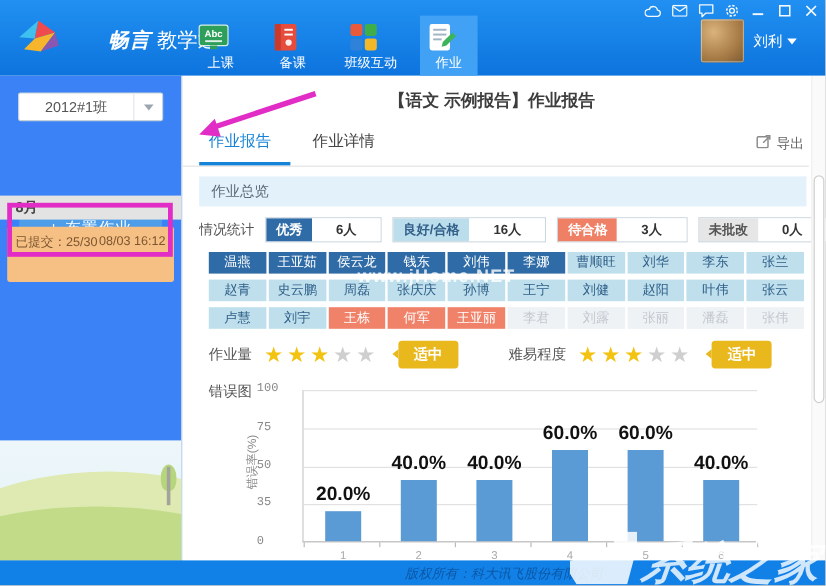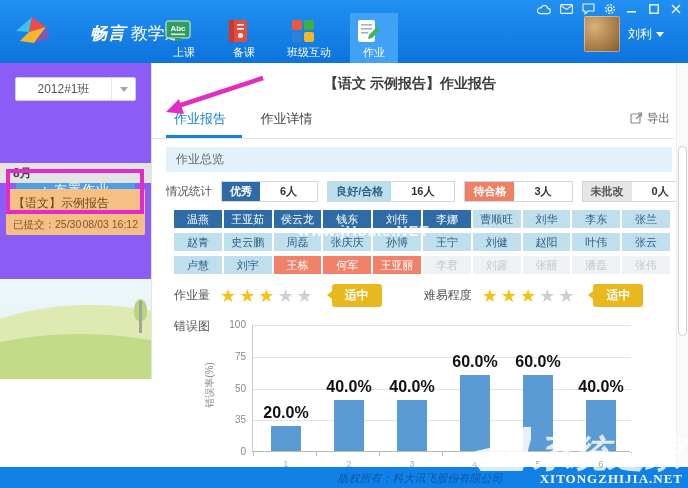--- a/index.html
+++ b/index.html
@@ -21,21 +21,21 @@
   .nav-icon { width:38px; height:26px; }
   .nav-label { color:#fff; font-size:11px; margin-top:1px; white-space:nowrap; }
   .userbox { position:absolute; right:24px; top:16px; display:flex; align-items:center; cursor:pointer; }
   .avatar { width:36px; height:36px; border-radius:2px;
     background: radial-gradient(circle at 30% 30%, #d9b27c, #a87c46 60%, #7a5a32);
     box-shadow: inset 0 0 0 1px rgba(255,255,255,.4); }
   .username { color:#fff; font-size:12px; margin:0 4px 0 8px; }
   .caret-down { width:0; height:0; border-left:4px solid transparent; border-right:4px solid transparent; border-top:5px solid #fff; }
 
   
-  .sidebar { position:absolute; left:0; top:63px; width:152px; height:316px; background:#8b5cf6; border-right:1px solid #dde6ec; }
+  .sidebar { position:absolute; left:0; top:63px; width:152px; height:404px; background:#3b82f6; border-right:1px solid #dde6ec; }
   .class-select { position:absolute; left:15px; top:14px; width:121px; height:24px; background:#fff;
     border:1px solid #c6d2da; border-radius:2px; display:flex; align-items:center; cursor:pointer; }
   .class-select-value { flex:1; font-size:12px; color:#555; text-align:center; }
   .class-select-btn { width:24px; height:100%; border-left:1px solid #e2e8ee; display:flex; align-items:center; justify-content:center; }
   .chev { width:0; height:0; border-left:4px solid transparent; border-right:4px solid transparent; border-top:5px solid #9aa6b0; }
   .assign-btn { position:absolute; left:16px; top:113px; width:119px; height:28px; background:#4d9de9; border-radius:2px;
     color:#fff; font-size:13px; display:flex; align-items:center; justify-content:center; cursor:pointer; letter-spacing:1px; }
   .month-bar { position:absolute; left:0; top:100px; width:151px; height:20px; background:#e3e3e3;
     font-size:12px; font-weight:bold; color:#444; line-height:20px; padding-left:13px; }
   .hw-card { position:absolute; left:6px; top:126px; width:139px; height:46px; background:#f6c084; border-radius:2px;
@@ -93,21 +93,21 @@
   .r-badge { position:relative; background:#e9b81c; color:#fff; font-size:12px; font-weight:bold;
     padding:3px 13px; border-radius:3px; margin-left:16px; white-space:nowrap; }
   .r-badge::before { content:""; position:absolute; left:-5px; top:7px;
     border-top:4px solid transparent; border-bottom:4px solid transparent; border-right:5px solid #e9b81c; }
 
   .chart-title { position:absolute; left:22px; top:255px; font-size:12px; color:#555; }
   #chart { position:absolute; left:62px; top:255px; width:440px; height:160px; }
   #plot { position:absolute; left:38px; top:7px; width:378px; height:127px;
     border-left:1px solid #c9c9c9; border-bottom:1px solid #b9b9b9; }
   .gridline { position:absolute; left:0; width:378px; height:1px; background:#e2e2e2; }
-  .ytick { position:absolute; left:0; width:32px; text-align:right; font-size:10px; color:#888; }
+  .ytick { position:absolute; left:0; width:32px; text-align:left; font-size:10px; color:#888;font-family:Liberation Mono, monospace; }
   .bar { position:absolute; bottom:0; width:30px; background:#5b9bd5; }
   .bar-label { position:absolute; width:60px; text-align:center; font-size:16px; font-weight:bold; color:#111; }
   .xtick-mark { position:absolute; top:127px; width:1px; height:4px; background:#bbb; }
   .xtick { position:absolute; top:133px; width:30px; text-align:center; font-size:9.5px; color:#aaa; }
   .ylab { position:absolute; left:-44px; top:60px; width:80px; text-align:center;
     transform:rotate(-90deg); font-size:10px; color:#888; }
 
   .scroll-track { position:absolute; right:0; top:0; width:12px; height:404px; background:#fafafa; border-left:1px solid #efefef; }
   .scroll-thumb { position:absolute; right:1px; top:83px; width:9px; height:190px; background:#fff;
     border:1px solid #cfcfcf; border-radius:5px; cursor:pointer; }
@@ -239,21 +239,20 @@
   <div class="sidebar">
     <div class="class-select">
       <span class="class-select-value">2012#1班</span>
       <span class="class-select-btn">
           <span class="chev"></span>
         </span>
     </div>
     <div class="assign-btn">+ 布置作业</div>
     <div class="month-bar">8月</div>
     <div class="hw-card">
-      <div class="hw-title">【语文】示例报告</div>
       <div class="hw-meta">
         <span>已提交：25/30</span>
         <span>08/03 16:12</span>
       </div>
     </div>
     <div class="hills">
       <div class="hill-back"></div>
       <div class="hill-front"></div>
       <div class="tree-leaf"></div>
       <div class="tree-trunk"></div>
@@ -420,15 +419,14 @@
   <svg class="arrow-svg" width="688" height="488">
     <line x1="263" y1="78" x2="178" y2="106" stroke="#e22cc6" stroke-width="4.5"></line>
     <polygon points="166,112 179,99 184,114" fill="#e22cc6"></polygon>
   </svg>
   <div class="wm-center">www.jHome.NET</div>
   <div class="wm-corner">
     <div class="wm-row">
       <div class="wm-glyph"></div>
       <div class="wm-brand">系统之家</div>
     </div>
-    <div class="wm-site">XITONGZHIJIA.NET</div>
   </div>
 </div>
 
 </body></html>

